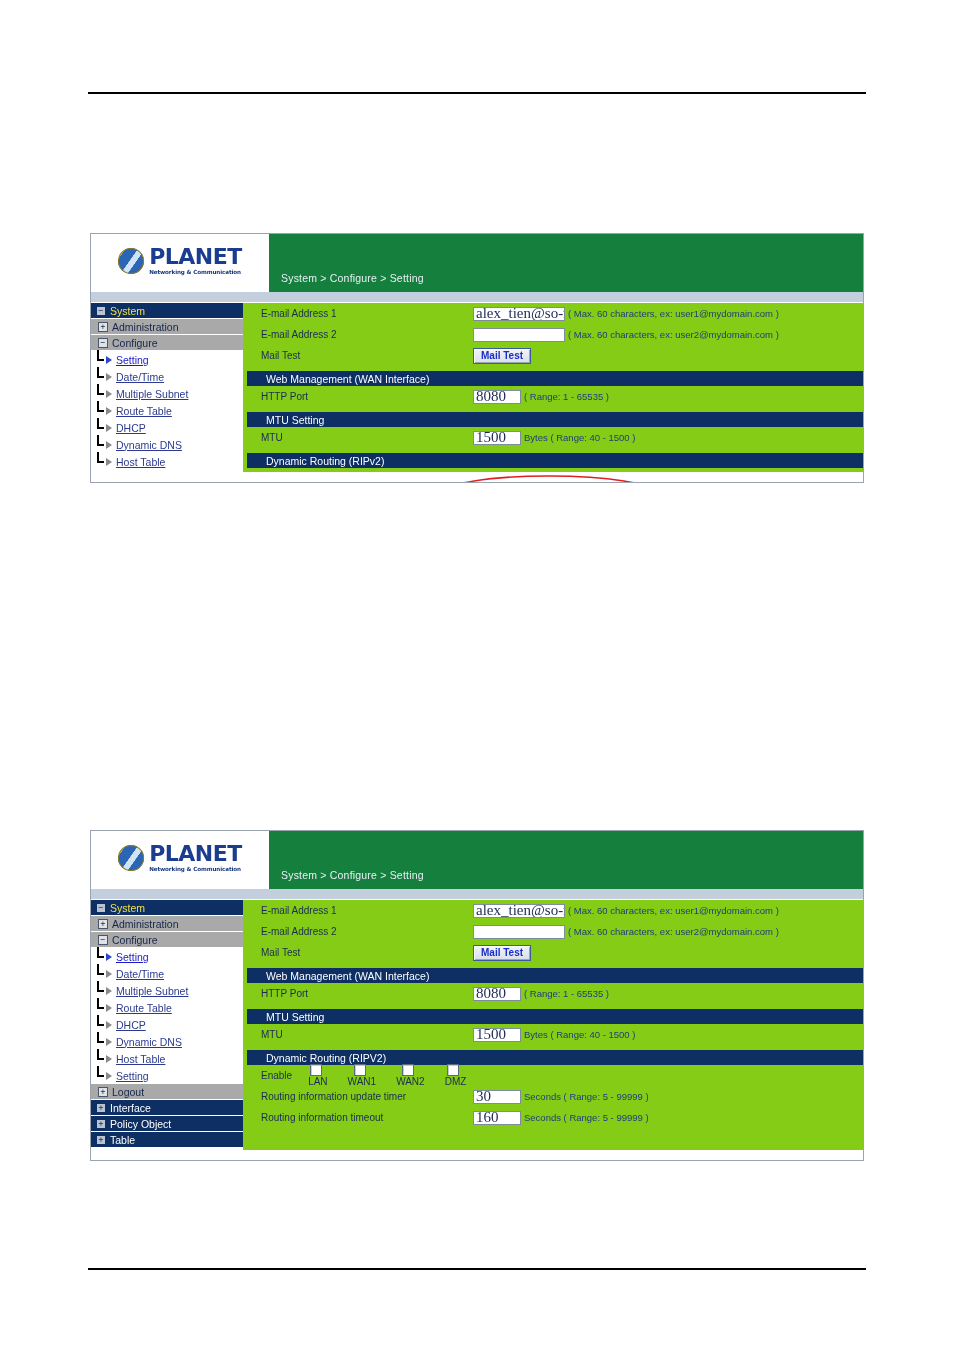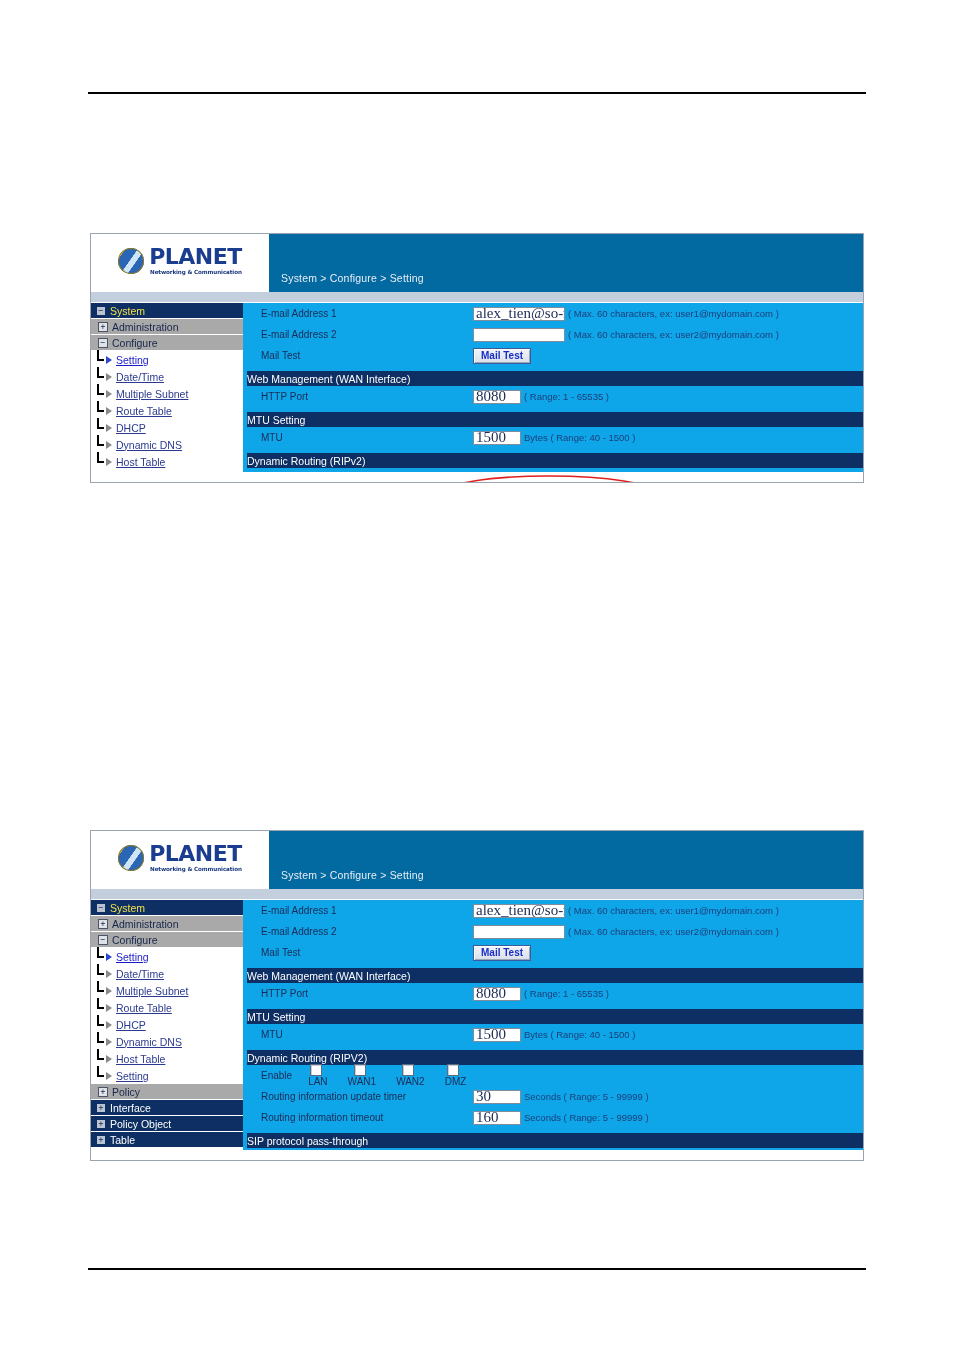--- a/index.html
+++ b/index.html
@@ -34,24 +34,23 @@
     box-sizing: border-box;
     overflow: hidden;
   }
   #shot-1 { left: 90px; top: 233px; width: 774px; height: 250px; }
   #shot-2 { left: 90px; top: 830px; width: 774px; height: 331px; }
 
   
   .banner {
     position: relative;
     height: 58px;
-    background: #0369a1;
+    background: #15803d;
     display: flex;
     align-items: stretch;
-    text-align: right;
   }
   .logo-box {
     width: 178px;
     background: #ffffff;
     display: flex;
     align-items: center;
     justify-content: center;
     box-sizing: border-box;
   }
   .logo-wrap {
@@ -106,21 +105,21 @@
   .body-cols { display: flex; align-items: stretch; }
   .sidebar {
     width: 152px;
     flex: 0 0 152px;
     background: #ffffff;
     padding-bottom: 2px;
     box-sizing: border-box;
   }
   .content {
     flex: 1;
-    background: #0ea5e9;
+    background: #84cc16;
     padding-left: 4px;
     box-sizing: border-box;
     position: relative;
   }
 
   
   .nav-top, .nav-sub, .nav-leaf { font-size: 10.5px; }
   .nav-top {
     background: #0d2f63;
     color: #f2e14a;
@@ -202,21 +201,21 @@
   .leaf-label { color: #2b3a8f; text-decoration: underline; }
 
   
   .sec-bar {
     background: #0d2f63;
     color: #ffffff;
     font-size: 10.5px;
     height: 15px;
     display: flex;
     align-items: center;
-    padding-left: 0;
+    padding-left: 19px;
     box-sizing: border-box;
     margin-top: 5px;
   }
   .frow {
     display: flex;
     align-items: center;
     height: 21px;
     font-size: 10px;
     color: #1c2b55;
     padding-left: 14px;
@@ -464,21 +463,21 @@
         <span class="leaf-label">Host Table</span>
       </div>
       <div class="nav-leaf last">
         <span class="tree-stem"></span>
         <span class="arrow"></span>
         <span class="leaf-label">Setting</span>
       </div>
 
       <div class="nav-sub">
         <span class="boxicon">+</span>
-        <span>Policy</span>
+        <span>Logout</span>
       </div>
       <div class="nav-top section">
         <span class="boxicon">+</span>
         <span>Interface</span>
       </div>
       <div class="nav-top section">
         <span class="boxicon">+</span>
         <span>Policy Object</span>
       </div>
       <div class="nav-top section">
@@ -543,16 +542,15 @@
         <span class="lbl">Routing information update timer</span>
         <span class="txtbox w-num">30</span>
         <span class="hint">Seconds ( Range: 5 - 99999 )</span>
       </div>
       <div class="frow">
         <span class="lbl">Routing information timeout</span>
         <span class="txtbox w-num">160</span>
         <span class="hint">Seconds ( Range: 5 - 99999 )</span>
       </div>
 
-      <div class="sec-bar">SIP protocol pass-through</div>
     </div>
   </div>
 </div>
 
 </body></html>

